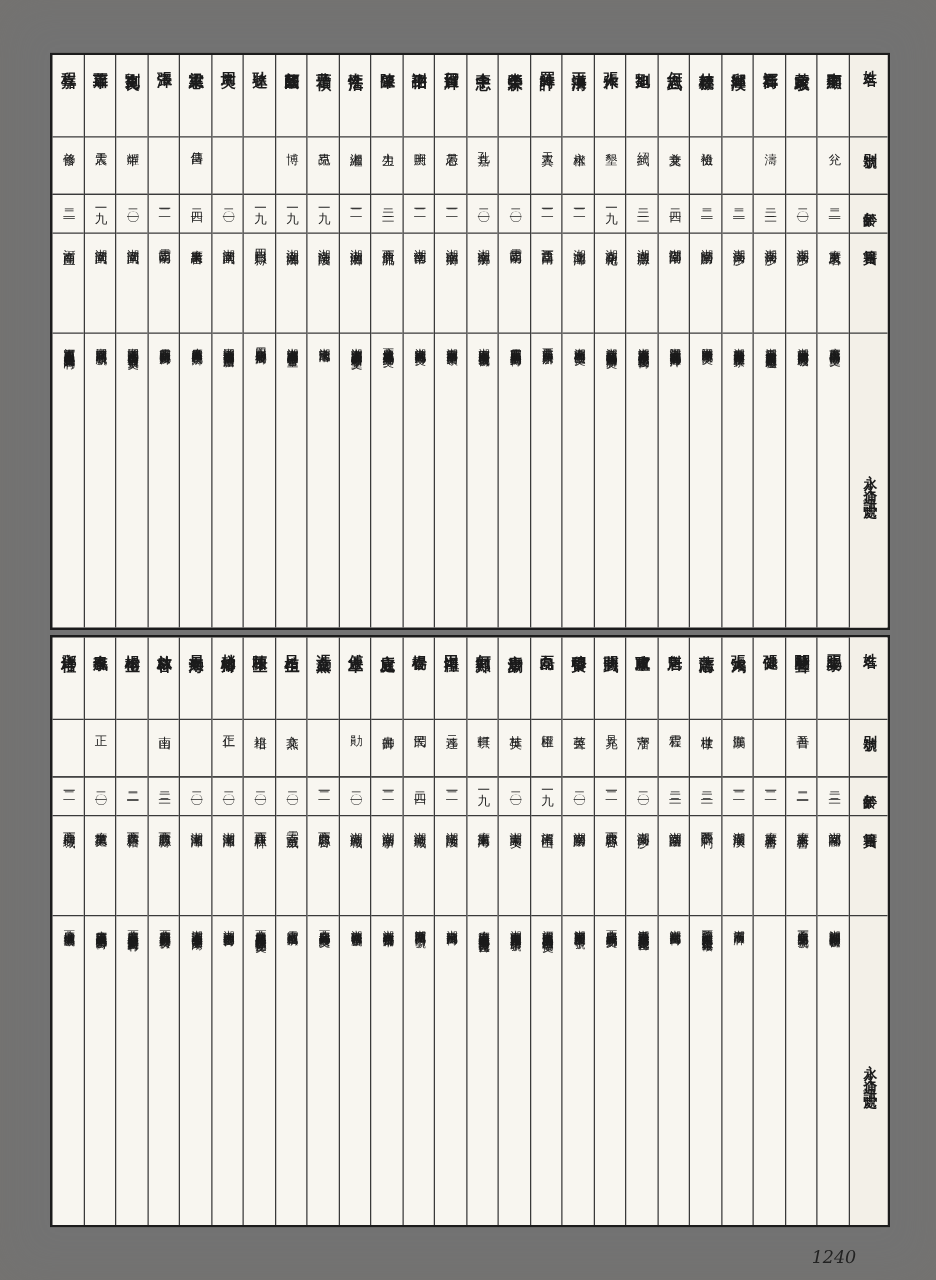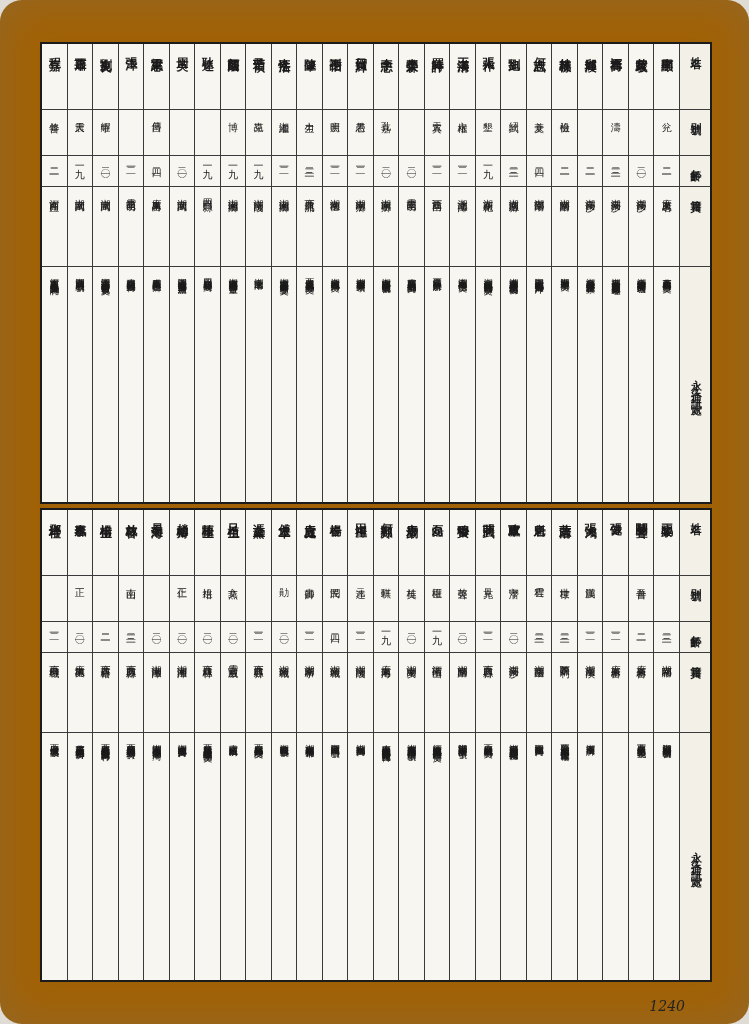--- a/index.html
+++ b/index.html
@@ -6,23 +6,22 @@
   html,body { width: 749px; height: 1024px; }
   body {
     background: #dedcd5;
     font-family: "DejaVu Sans", sans-serif;
     color: #1b1b1b;
     position: relative;
     overflow: hidden;
   }
   .sheet {
     position: absolute; inset: 0;
-    background: #a16207;
+    background: #737373;
     box-shadow: inset 0 0 40px rgba(120,115,105,.35);
-    border-radius: 22px;
   }
   .table-wrap {
     position: absolute;
     left: 40px; top: 42px; width: 672px;
   }
   .band {
     display: flex; flex-direction: row;
     border: 2px solid #1c1c1c;
     background: #f8f6f0;
   }

